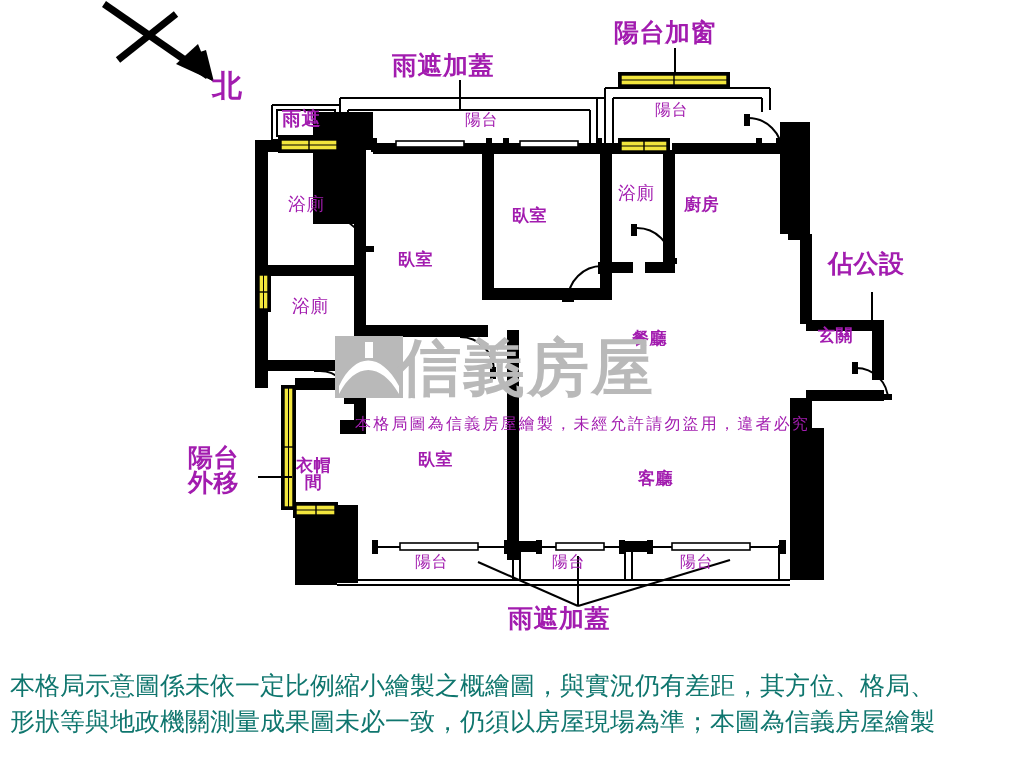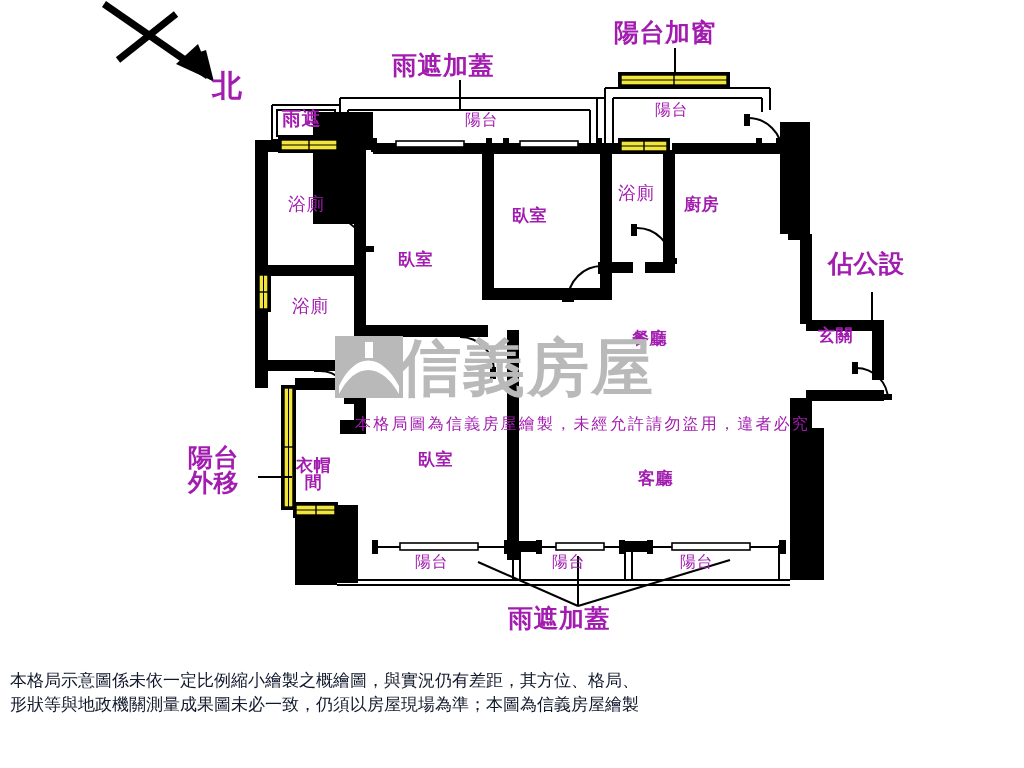--- a/index.html
+++ b/index.html
@@ -109,23 +109,23 @@
   }
 
   
   #disclaimer {
     position: absolute;
     left: 0px;
     top: 668px;
     width: 916px;
     padding: 0 10px;
     box-sizing: border-box;
-    font-size: 17px;
+    font-size: 25px;
     line-height: 1.42;
-    color: #0f172a;
+    color: #0f766e;
     font-family: "DejaVu Sans", "Liberation Sans", sans-serif;
     letter-spacing: 0px;
   }
   #disclaimer p {
     margin: 0;
     white-space: nowrap;
   }
 </style>
 </head>
 <body>

